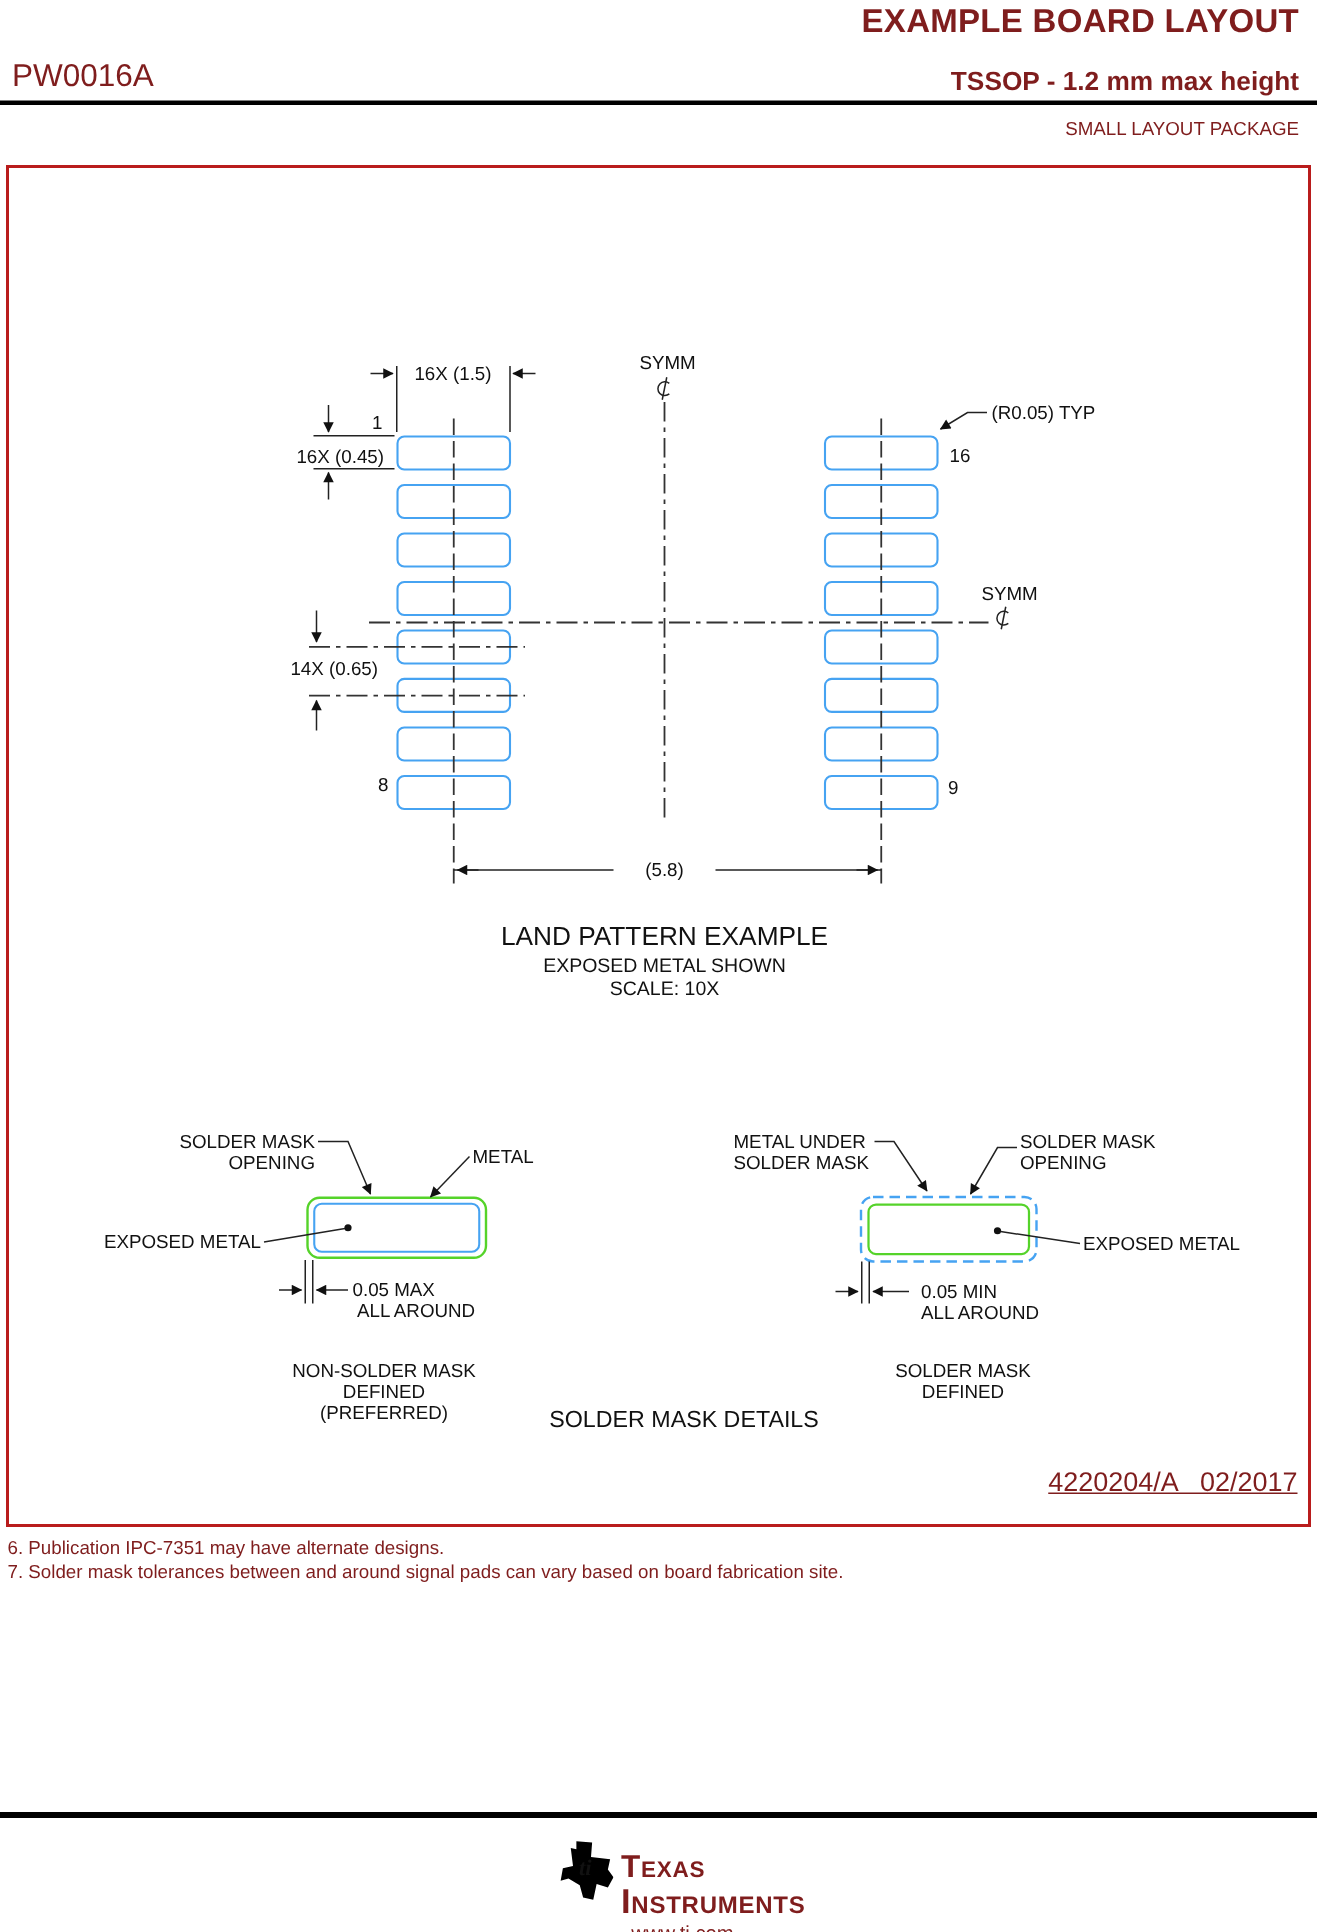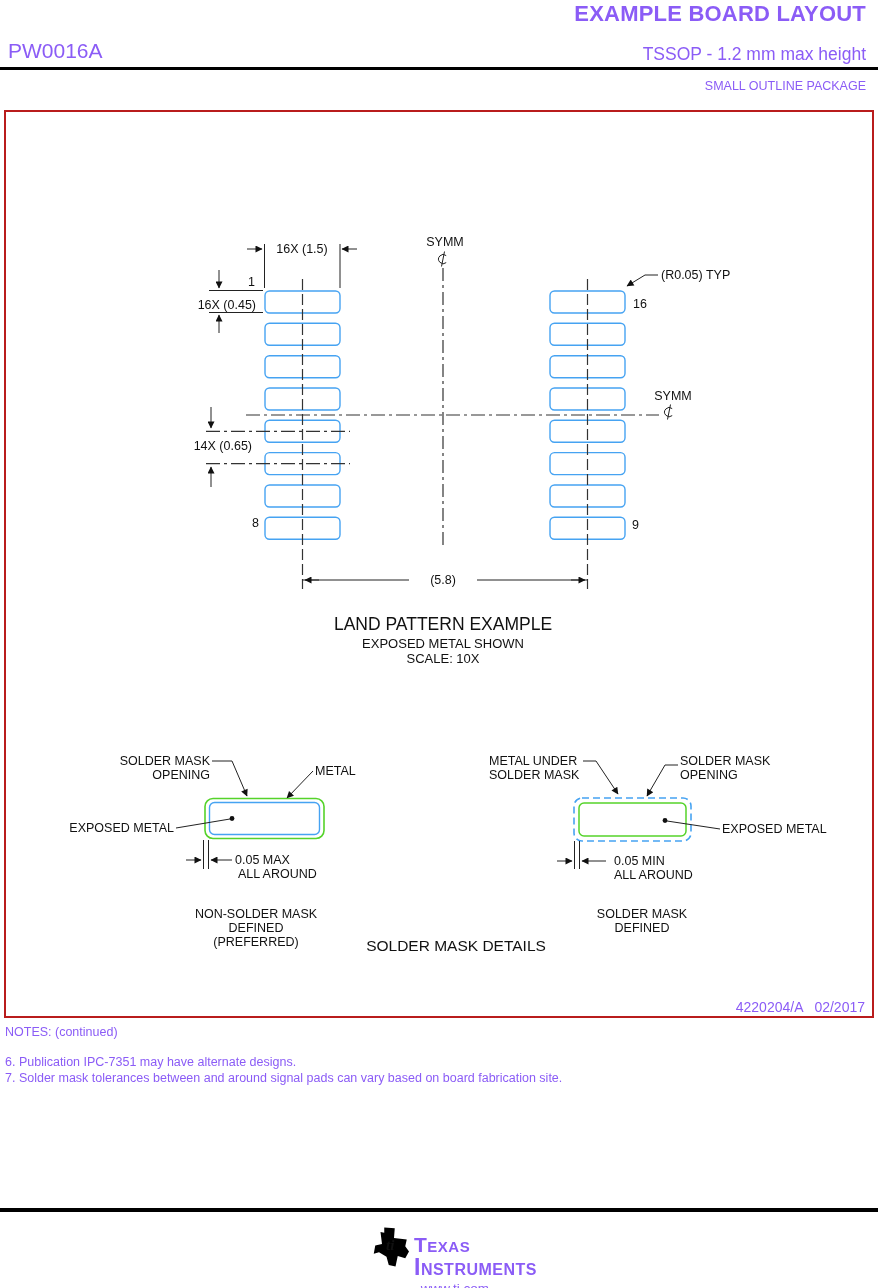--- a/index.html
+++ b/index.html
@@ -1,25 +1,25 @@
 <!DOCTYPE html>
 <html><head>
 <meta charset="utf-8">
 <style>
   html,body{margin:0;padding:0;background:#fff;}
   #page{position:relative;width:878px;height:1288px;background:#fff;overflow:hidden;
-        font-family:"Liberation Sans",sans-serif;color:#8b5cf6;}
+        font-family:"Liberation Sans",sans-serif;color:#7f1d1d;}
   .abs{position:absolute;}
   .hdr-title{top:1px;right:12px;font-size:22px;font-weight:bold;letter-spacing:.2px;}
   .hdr-code{top:39px;left:8px;font-size:21px;font-weight:normal;}
-  .hdr-pkg{top:44px;right:12px;font-size:17.5px;font-weight:normal;}
+  .hdr-pkg{top:44px;right:12px;font-size:17.5px;font-weight:bold;}
   .rule-top{top:67px;left:0;width:878px;height:3px;background:#000;}
   .hdr-family{top:79px;right:12px;font-size:12.5px;}
   #drawframe{top:110px;left:4px;width:866px;height:904px;border:2px solid #b91c1c;}
-  #docnum{position:absolute;right:7px;bottom:1px;font-size:14px;white-space:pre;}
+  #docnum{position:absolute;right:7px;bottom:17px;font-size:18px;white-space:pre;text-decoration:underline;}
   svg text{font-family:"Liberation Sans",sans-serif;fill:#111;}
   .t12{font-size:12.5px;}
   .t13{font-size:13px;}
   .t17{font-size:17.5px;}
   .t15{font-size:15.5px;}
   .thin{stroke:#222;stroke-width:1;fill:none;}
   .cl{stroke:#333;stroke-width:1.2;fill:none;}
   .padr{fill:#fff;stroke-width:1.4;}
   .dot{fill:#111;stroke:none;}
   #notes{top:1024px;left:5px;font-size:12.5px;line-height:16px;}
@@ -35,21 +35,21 @@
 </style>
 </head>
 <body>
 
 <div id="page">
 
   <div class="abs hdr-title">EXAMPLE BOARD LAYOUT</div>
   <div class="abs hdr-code">PW0016A</div>
   <div class="abs hdr-pkg">TSSOP - 1.2 mm max height</div>
   <div class="abs rule-top"></div>
-  <div class="abs hdr-family">SMALL OUTLINE PACKAGE</div>
+  <div class="abs hdr-family">SMALL LAYOUT PACKAGE</div>
 
   <div id="drawframe" class="abs">
     <svg width="866" height="904" viewBox="0 0 866 904">
       <defs>
         <marker id="ah" viewBox="0 0 10 10" refX="9.3" refY="5" markerWidth="9" markerHeight="7" orient="auto-start-reverse">
           <path d="M0 0 L10 5 L0 10 z" fill="#111"></path>
         </marker>
       </defs>
 
       <g id="pads-left" class="padr" stroke="#46a3f2">
@@ -178,21 +178,20 @@
         <text class="t12" x="636" y="806" text-anchor="middle">SOLDER MASK</text>
         <text class="t12" x="636" y="820" text-anchor="middle">DEFINED</text>
       </g>
 
       <text class="t15" x="450" y="839" text-anchor="middle">SOLDER MASK DETAILS</text>
     </svg>
     <div id="docnum">4220204/A   02/2017</div>
   </div>
 
   <div id="notes" class="abs">
-    <div class="nh">NOTES: (continued)</div>
     <div>6. Publication IPC-7351 may have alternate designs.</div>
     <div>7. Solder mask tolerances between and around signal pads can vary based on board fabrication site.</div>
   </div>
 
   <div class="abs rule-bot"></div>
 
   <div id="footer" class="abs">
     <div id="logo-row">
       <svg width="36" height="42" viewBox="0 0 48 54">
         <path fill="#000" d="M15 1 L29 2 L28 15 L45 17 L43 26 L48 33 L43 42 L33 39 L30 53 L21 51 L18 40 L8 34 L1 36 L3 25 L12 23 L10 7 L15 8 Z"></path>

